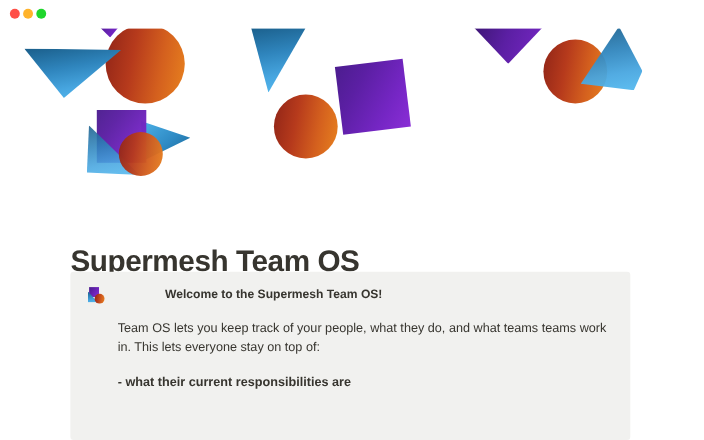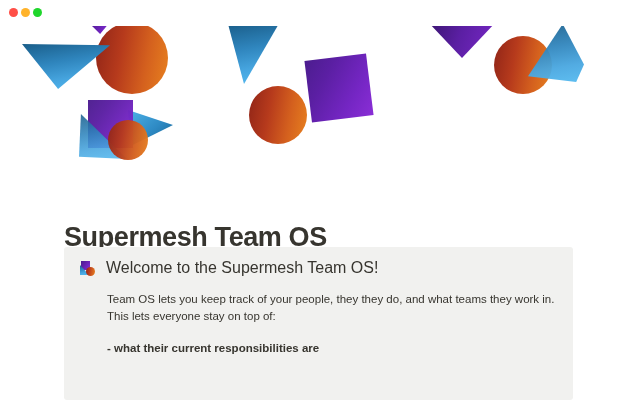--- a/index.html
+++ b/index.html
@@ -104,24 +104,25 @@
     width: 15px;
     height: 15px;
     position: relative;
     flex: 0 0 auto;
     margin-top: 1px;
   }
   #callout-icon .mini {
     position: absolute;
   }
   #callout-title {
-    font-size: 16px;
-    font-weight: normal;
+    font-size: 11px;
+    font-weight: bold;
     color: #37352f;
     line-height: 16px;
+    margin-left: 44px;
   }
   .callout-p {
     font-size: 11.5px;
     line-height: 17px;
     color: #37352f;
     margin: 15px 0 0 27px;
   }
   .callout-p.bold { font-weight: bold; }
 </style>
 </head>
@@ -184,18 +185,18 @@
         <div class="mini g-purple" style="left:1px; top:0px; width:9px; height:9px;"></div>
         <div class="mini g-blue" style="left:0px; top:4px; width:9px; height:10px;
                     clip-path: polygon(0 0, 100% 100%, 0 100%);"></div>
         <div class="mini g-orange circle" style="left:6px; top:6px; width:9px; height:9px;"></div>
       </div>
 
       <div id="callout-title">Welcome to the Supermesh Team OS!</div>
     </div>
 
 
-    <p class="callout-p">Team OS lets you keep track of your people, they they do, and what teams they work in. This lets everyone stay on top of:</p>
+    <p class="callout-p">Team OS lets you keep track of your people, what they do, and what teams teams work in. This lets everyone stay on top of:</p>
 
     <p class="callout-p bold">- what their current responsibilities are</p>
 
   </div>
 </div>
 
 </body></html>

